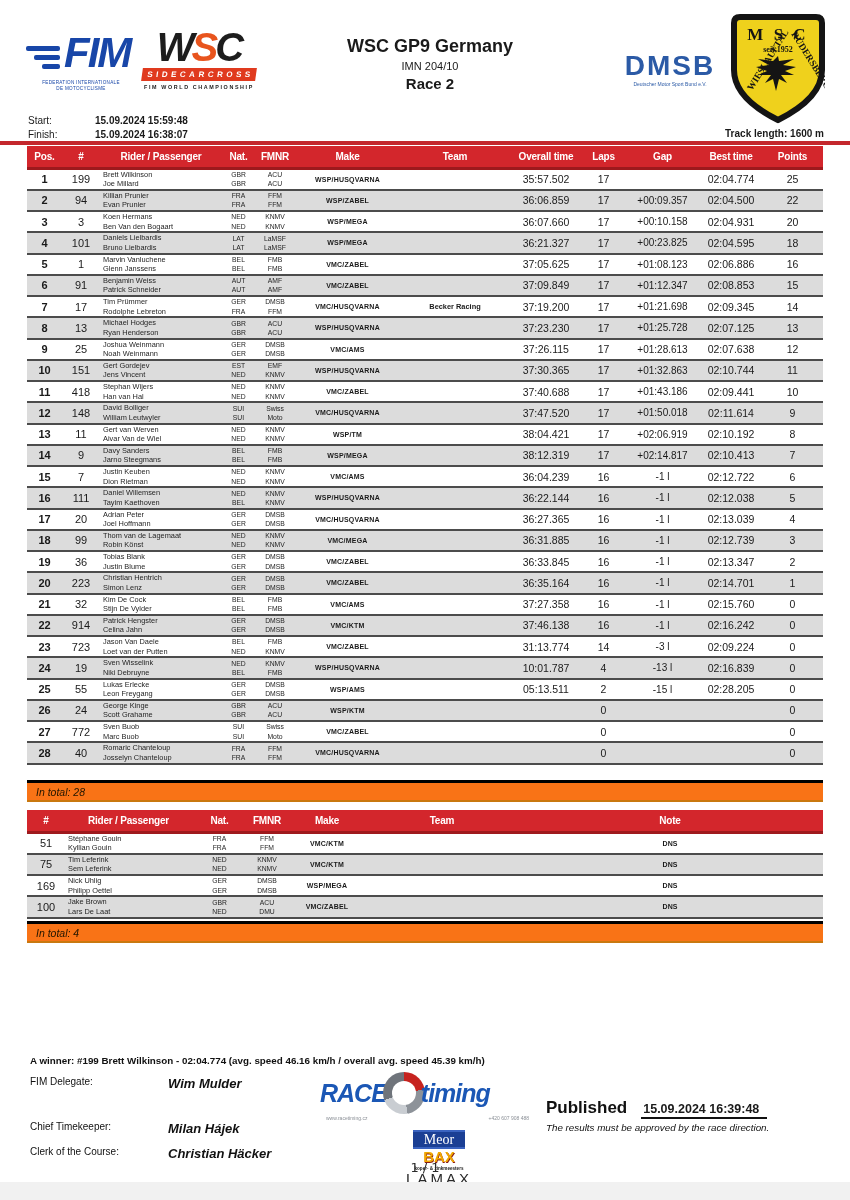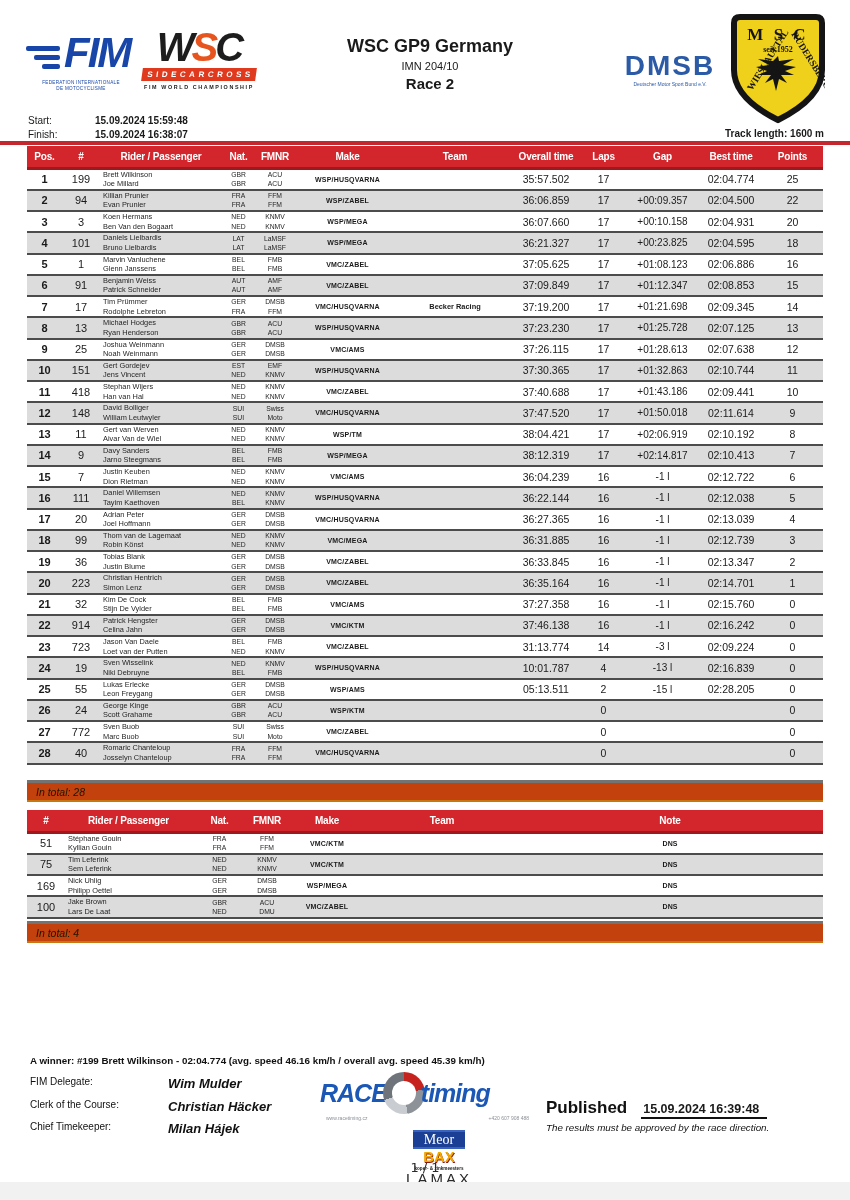--- a/index.html
+++ b/index.html
@@ -61,30 +61,30 @@
   .c-make { font-size:7px; font-weight:bold; letter-spacing:0.2px; }
   .c-team { font-size:7.4px; font-weight:bold; }
   .c-time { font-size:10.5px; }
   .c-laps { font-size:10.5px; }
   .c-gap { font-size:10px; }
   .c-pts { font-size:10.5px; }
   .c-note { font-size:7px; font-weight:bold; }
   .t-main { left:27px; top:146px; }
   .t-dns { left:27px; top:810px; }
 
-  .total-bar { left:27px; width:796px; height:22px; background:#c2410c; border-top:3px solid #737373; border-bottom:2px solid #c9780f; display:flex; align-items:center; padding-left:9px; font-style:italic; font-size:10.5px; color:#201500; }
+  .total-bar { left:27px; width:796px; height:22px; background:#f97316; border-top:3px solid #000000; border-bottom:2px solid #c9780f; display:flex; align-items:center; padding-left:9px; font-style:italic; font-size:10.5px; color:#201500; }
   .total-main { top:780px; }
   .total-dns { top:921px; }
 
   
   .winner { left:30px; top:1055px; font-size:9.8px; font-weight:bold; color:#111; }
   .official { left:30px; width:300px; display:flex; }
   .official .lbl { font-size:10px; width:138px; color:#111; }
   .official .nm { font-size:13px; font-weight:bold; font-style:italic; color:#111; }
-  .o1{ top:1076px; } .o2{ top:1099px; } .o3{ top:1121px; }
+  .o1{ top:1076px; } .o2{ top:1146px; } .o3{ top:1121px; }
 
   .racetiming { left:320px; top:1072px; width:230px; height:50px; }
   .rt-row { display:flex; align-items:center; }
   .rt-word { font-size:25px; font-weight:900; font-style:italic; color:#1b57b5; letter-spacing:-1px; }
   .rt-circle { width:42px; height:42px; border-radius:50%; background:conic-gradient(#c6231f 0 80deg, #8d9299 80deg 170deg, #c9cdd2 170deg 250deg, #6f747b 250deg 360deg); display:flex; align-items:center; justify-content:center; margin:0 -4px; }
   .rt-circle i { display:block; width:24px; height:24px; border-radius:50%; background:#fff; }
   .rt-small { font-size:5px; color:#8a8f96; margin-top:1px; display:flex; justify-content:space-between; width:215px; padding:0 6px; }
 
   .published { left:546px; top:1098px; width:280px; }
   .pub-row { display:flex; align-items:baseline; }

